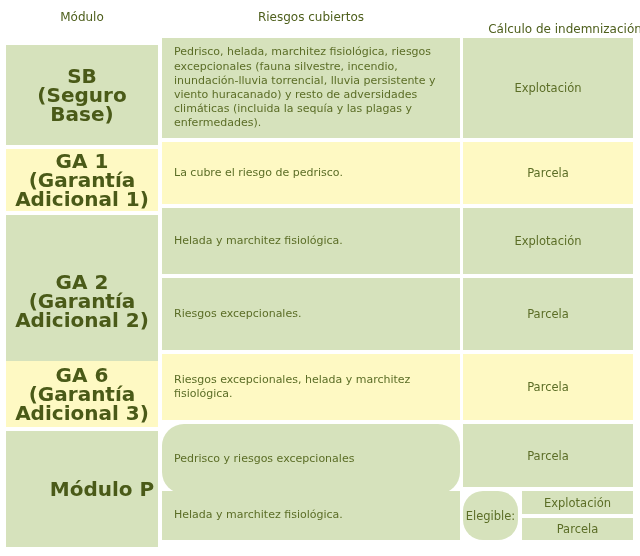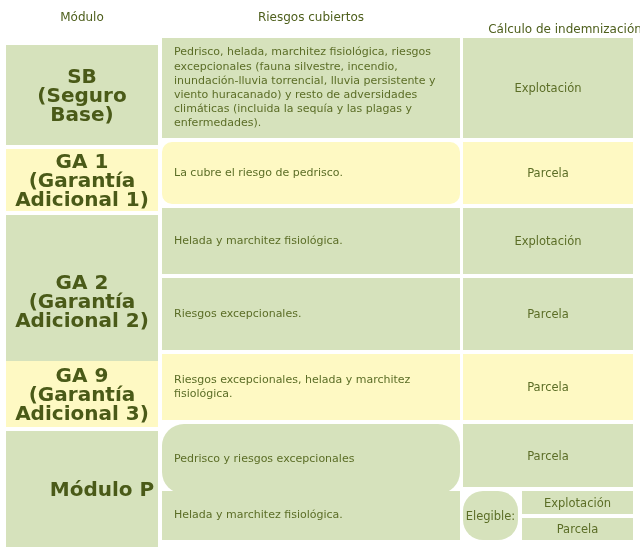--- a/index.html
+++ b/index.html
@@ -31,21 +31,21 @@
 </div>
 <div class="cell dark calc" style="left:463px;top:38px;width:170px;height:100px;">
   <span>Explotación</span>
 </div>
 
 <div class="cell light mod" style="left:6px;top:142px;width:152px;height:62px;">
   <span>GA 1
 (Garantía
 Adicional 1)</span>
 </div>
-<div class="cell light risk" style="left:162px;top:142px;width:298px;height:62px;border-radius:10px;">
+<div class="cell light risk" style="left:162px;top:142px;width:298px;height:62px;">
   <span>La cubre el riesgo de pedrisco.</span>
 </div>
 <div class="cell light calc" style="left:463px;top:142px;width:170px;height:62px;">
   <span>Parcela</span>
 </div>
 
 <div class="cell dark mod" style="left:6px;top:208px;width:152px;height:173px;">
   <span>GA 2
 (Garantía
 Adicional 2)</span>
@@ -57,21 +57,21 @@
   <span>Explotación</span>
 </div>
 <div class="cell dark risk" style="left:162px;top:278px;width:298px;height:72px;align-items:center;">
   <span>Riesgos  excepcionales.</span>
 </div>
 <div class="cell dark calc" style="left:463px;top:278px;width:170px;height:72px;">
   <span>Parcela</span>
 </div>
 
 <div class="cell light mod" style="left:6px;top:354px;width:152px;height:66px;">
-  <span>GA 9
+  <span>GA 6
 (Garantía
 Adicional 3)</span>
 </div>
 <div class="cell light risk" style="left:162px;top:354px;width:298px;height:66px;">
   <span>Riesgos excepcionales, helada y  marchitez fisiológica.</span>
 </div>
 <div class="cell light calc" style="left:463px;top:354px;width:170px;height:66px;">
   <span>Parcela</span>
 </div>
 

